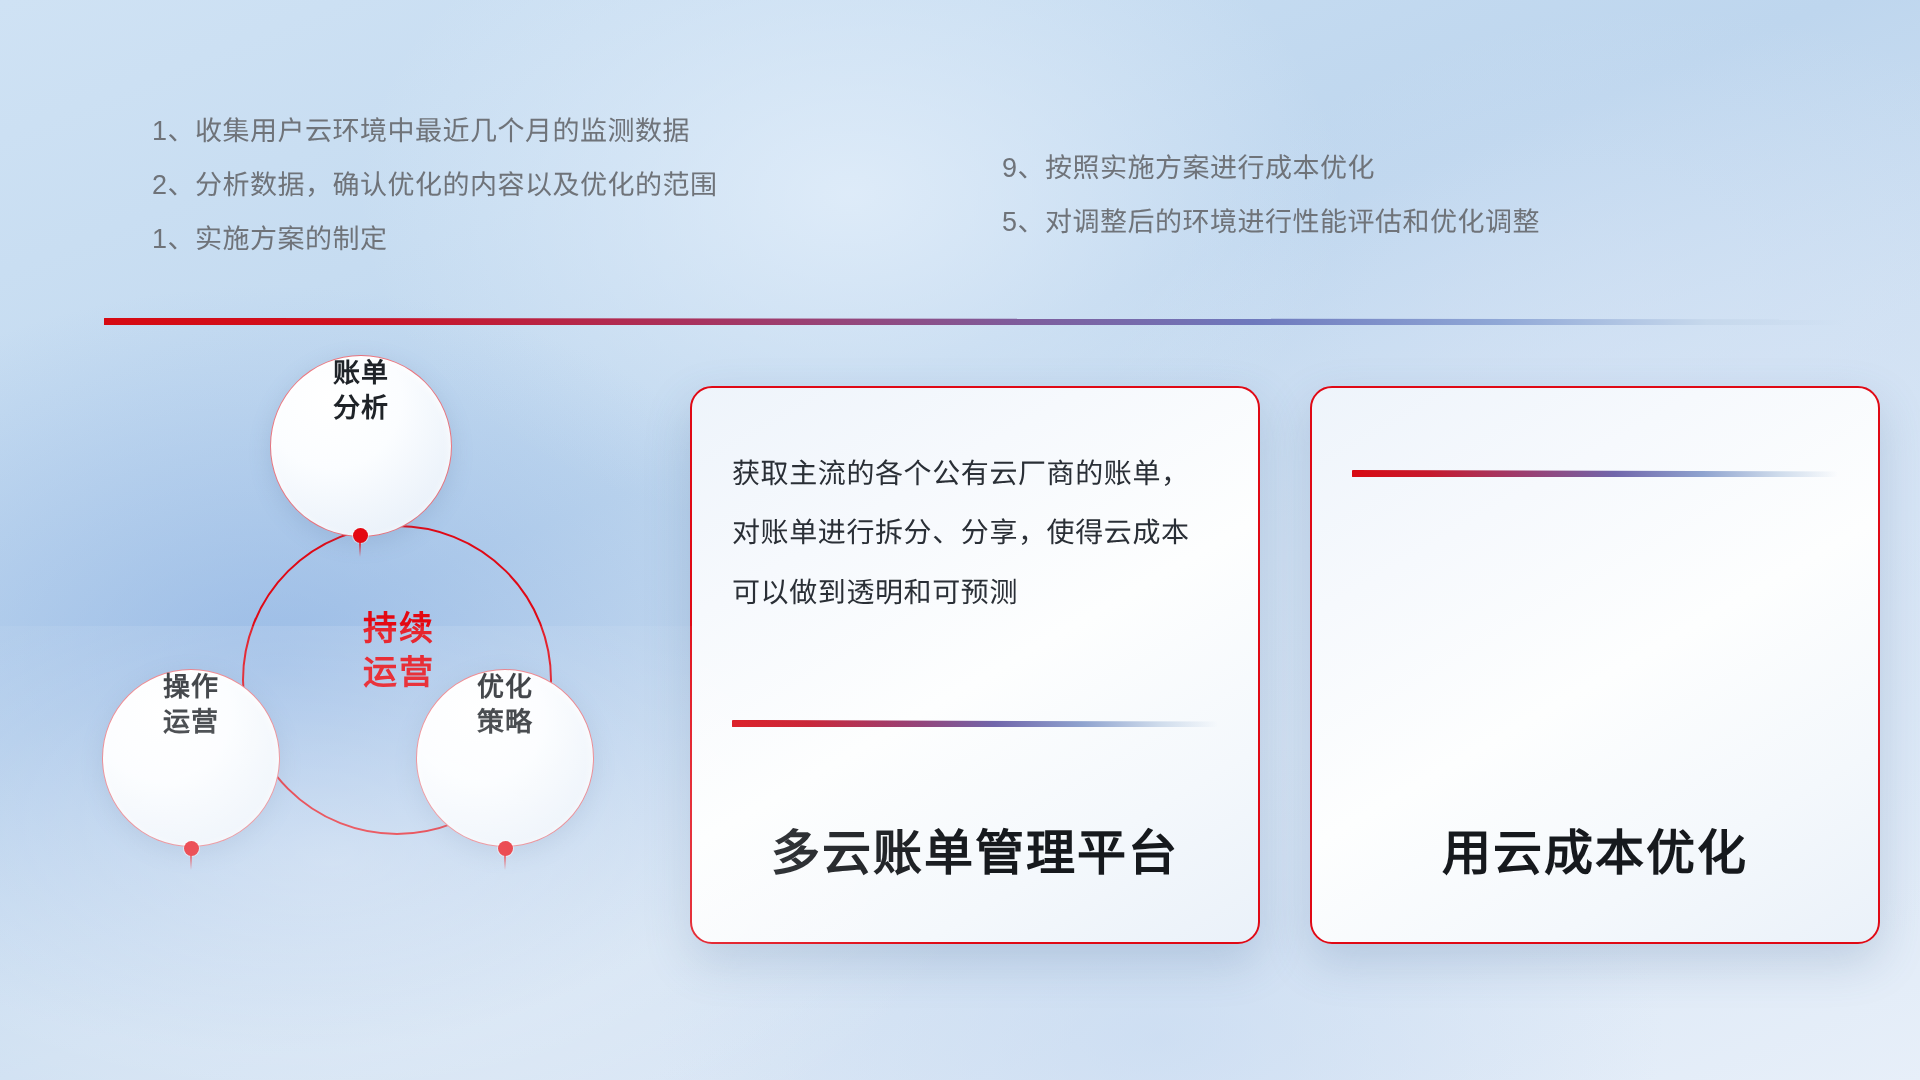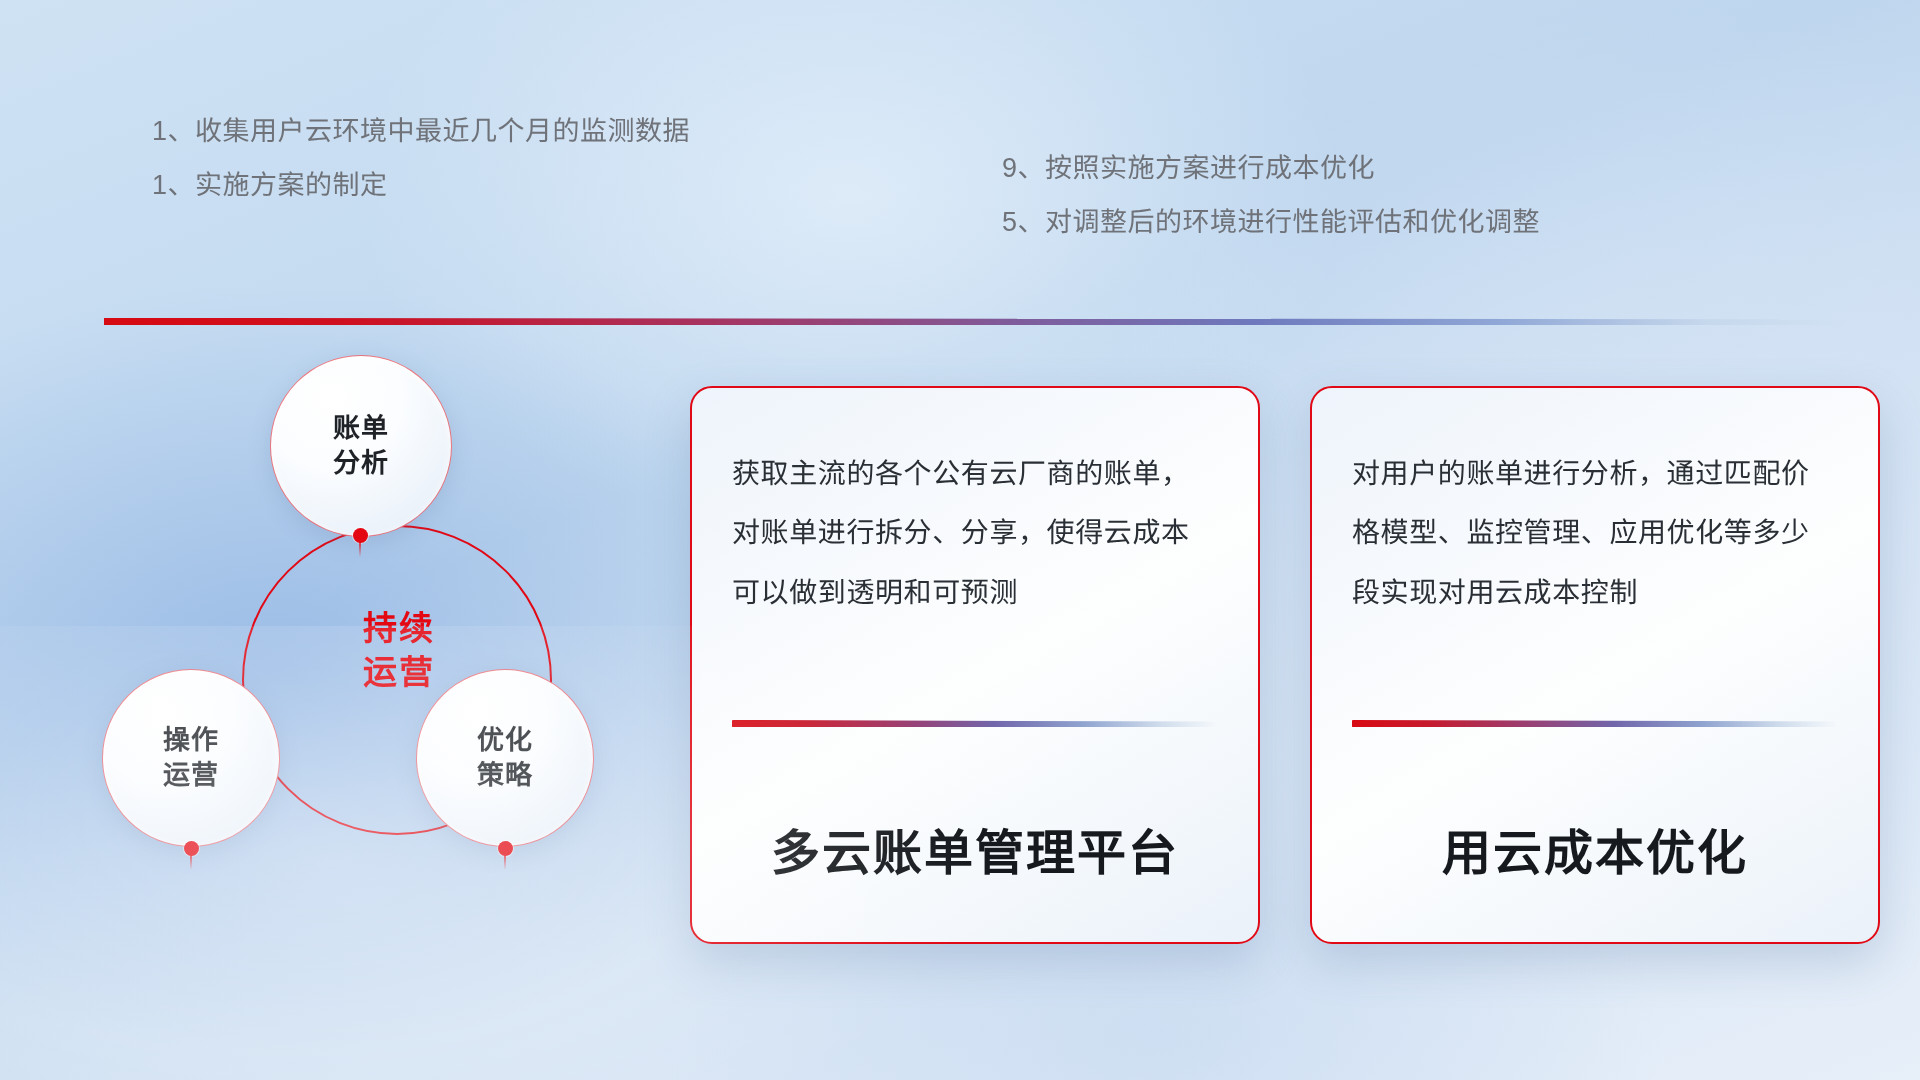--- a/index.html
+++ b/index.html
@@ -93,21 +93,20 @@
   }
   .bubble {
     position: absolute;
     border-radius: 50%;
     box-sizing: border-box;
     border: 1.7px solid rgba(224,9,21,0.55);
     background:
       radial-gradient(circle at 34% 24%, #ffffff 0%, #fbfdff 38%, #eef4fb 70%, #e2ecf7 100%);
     box-shadow: 0 6px 22px rgba(90,120,160,0.20), inset 0 2px 8px rgba(255,255,255,0.9);
     display: flex;
-    align-items: center;
     justify-content: center;
     text-align: center;
   }
   .bubble-label {
     color: #1f2328;
     font-weight: 700;
     font-size: 27px;
     line-height: 1.30;
     letter-spacing: 1px;
   }
@@ -202,20 +201,21 @@
     text-align: center;
   }
 </style>
 </head>
 <body>
 
 <div id="slide">
 
   <div class="steps steps-left">
     <div class="step-item">1、收集用户云环境中最近几个月的监测数据</div>
+    <div class="step-item">2、分析数据，确认优化的内容以及优化的范围</div>
     <div class="step-item">1、实施方案的制定</div>
   </div>
 
   <div class="steps steps-right">
     <div class="step-item">9、按照实施方案进行成本优化</div>
     <div class="step-item">5、对调整后的环境进行性能评估和优化调整</div>
   </div>
 
   <div class="divider"></div>
 
@@ -254,18 +254,17 @@
     <div class="node-dot dot-right"></div>
   </div>
 
   <div class="card card-1">
     <div class="card-body">获取主流的各个公有云厂商的账单，对账单进行拆分、分享，使得云成本可以做到透明和可预测</div>
     <div class="card-rule"></div>
     <div class="card-title">多云账单管理平台</div>
   </div>
 
   <div class="card card-2">
-    <div class="card-body">对用户的账单进行分析，通过匹配价格模型、监控管理、应用优化等多少段实现对用云成本控制</div>
     <div class="card-rule"></div>
     <div class="card-title">用云成本优化</div>
   </div>
 
 </div>
 
 </body></html>

